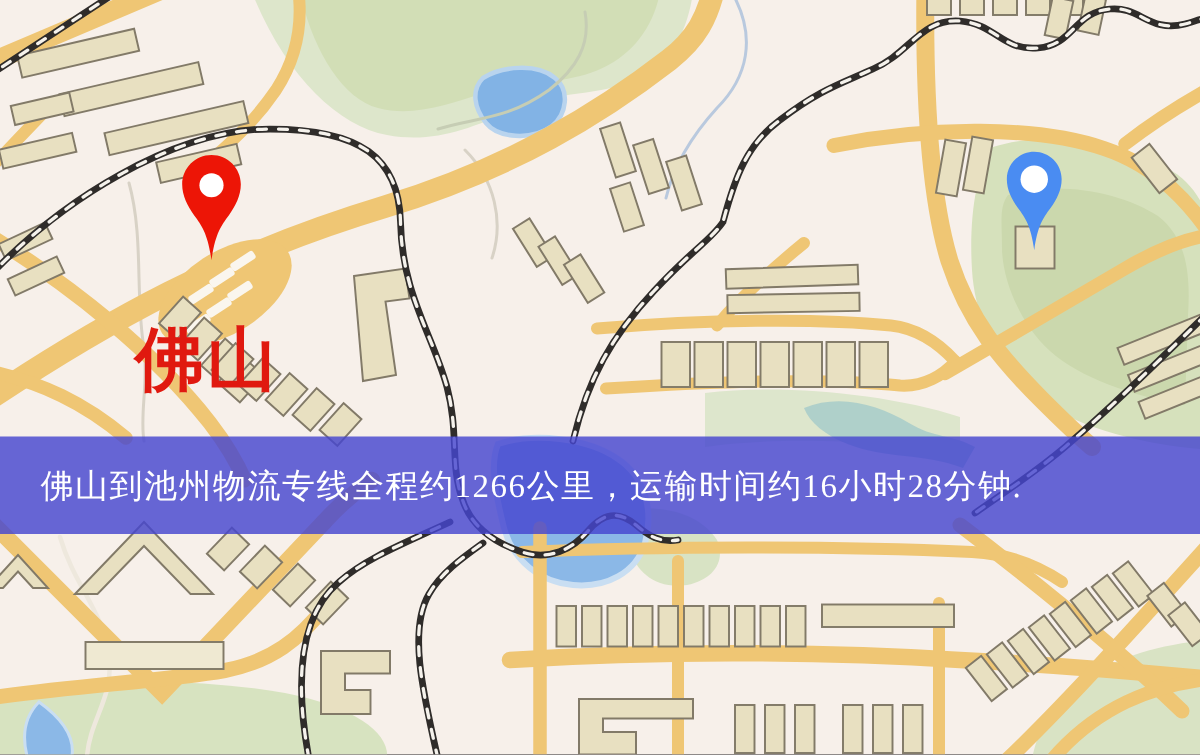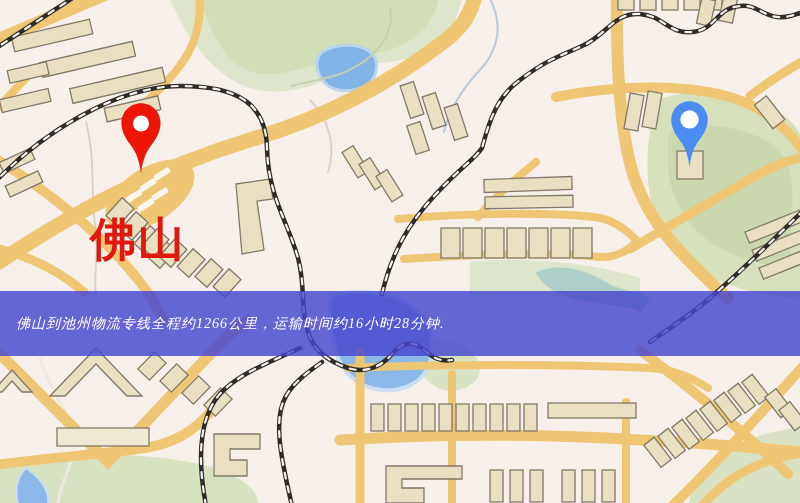--- a/index.html
+++ b/index.html
@@ -16,23 +16,22 @@
     position:absolute;font-weight:bold;white-space:nowrap;
     text-shadow:0 0 1px rgba(255,255,255,.25);
     letter-spacing:2px;line-height:1;
   }
   .label-foshan{left:90px;top:177px;font-size:46px;margin-top:40px;}
   .label-chizhou{left:636px;top:181px;font-size:43px;}
   .banner{position:absolute;left:0;top:291px;width:800px;height:65px;}
   .banner-bg{position:absolute;inset:0;opacity:.82;}
   .banner-text{
     position:relative;z-index:1;display:flex;align-items:center;
-    height:100%;padding-left:16px;font-size:14px;letter-spacing:1px;
+    height:100%;padding-left:27px;font-size:22px;letter-spacing:1px;
     white-space:nowrap;
-    font-style:italic;
   }
 </style>
 </head>
 <body>
 
 <div id="stage">
 
   <svg class="map-art" width="800" height="503" viewBox="0 0 800 503">
     <rect x="0" y="0" width="800" height="503" fill="#f7f0ea"></rect>
 

